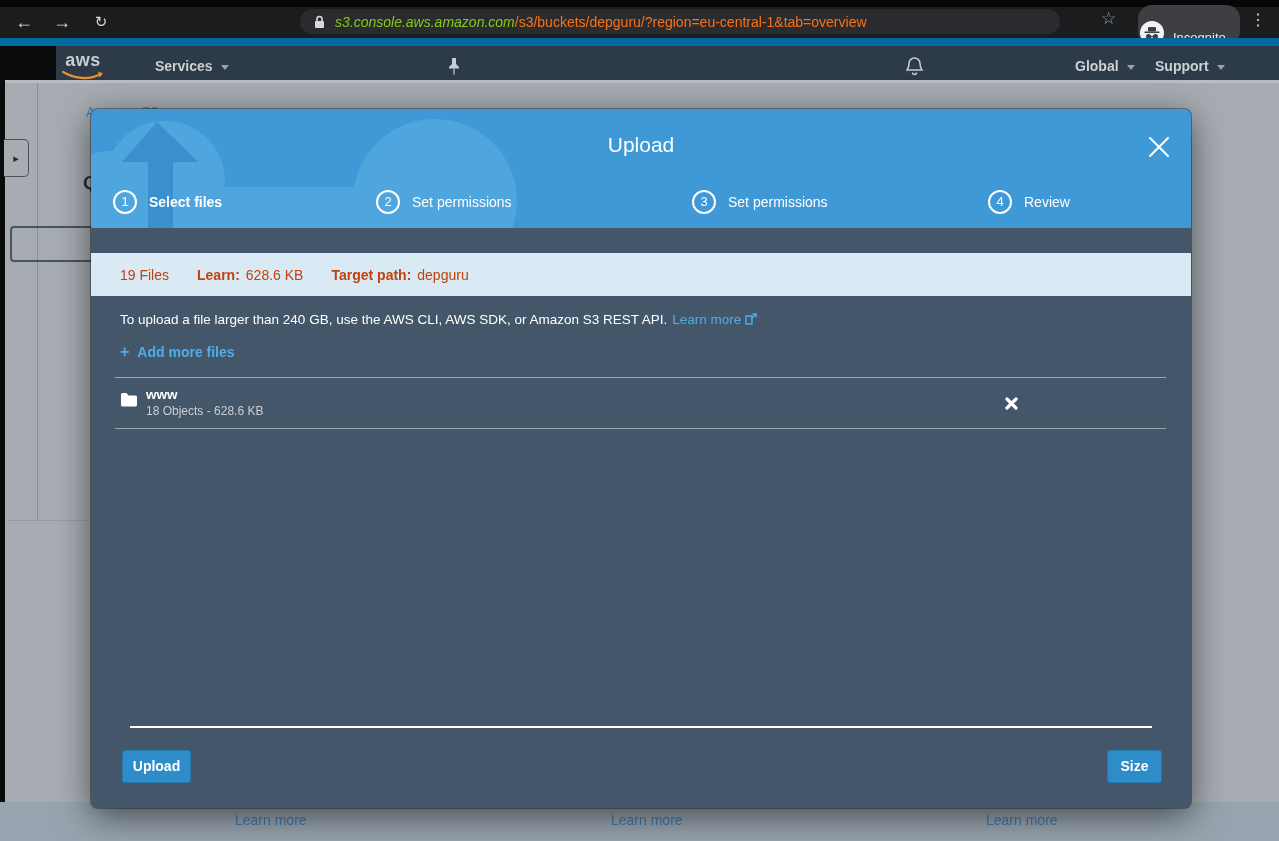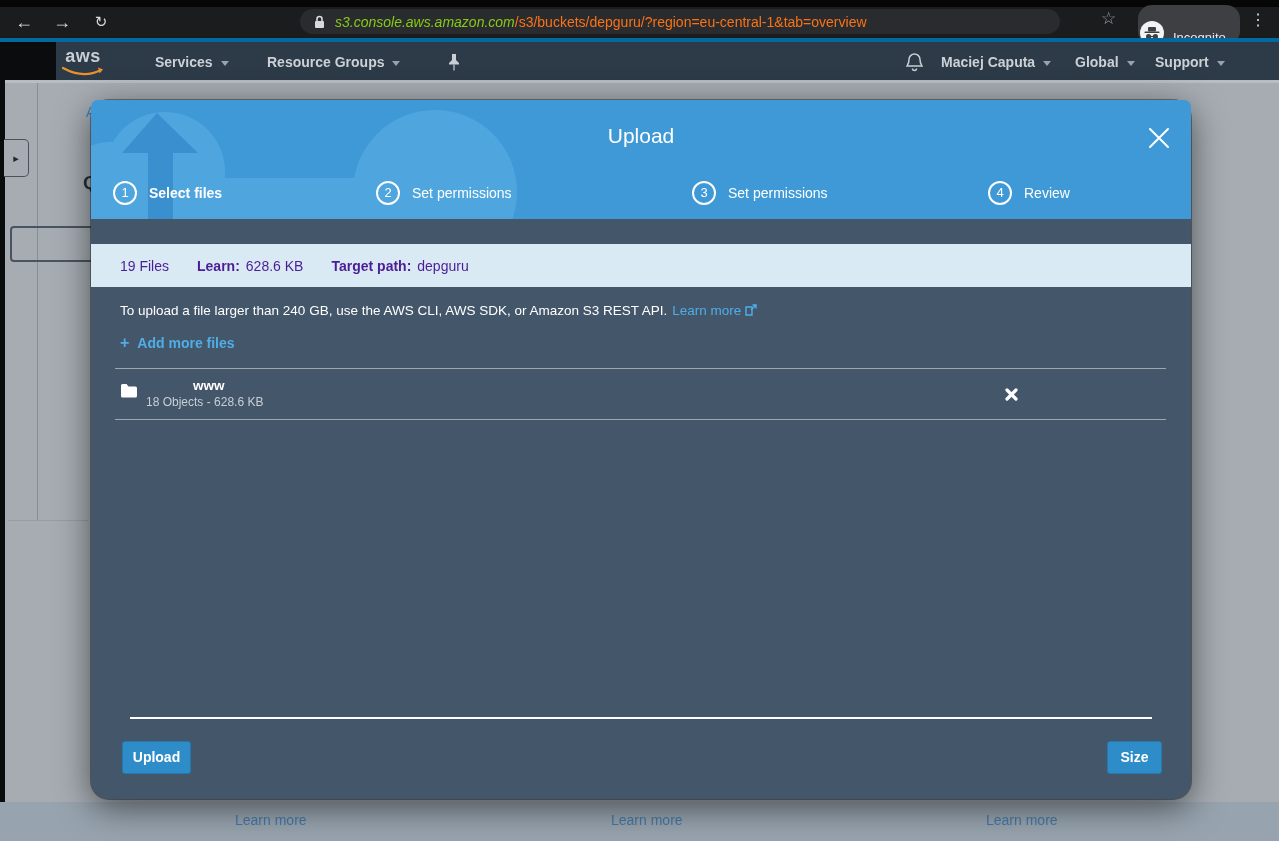--- a/index.html
+++ b/index.html
@@ -23,21 +23,21 @@
   .url{font-size:14px;white-space:nowrap;overflow:hidden;}
   .url .domain{color:#84cc16;font-style:italic;}
   .url .path{color:#f97316;}
   .star{left:1101px;top:8px;color:#9AA0A6;font-size:17px;}
   .incog{left:1138px;top:5px;height:40px;border-radius:14px;background:#3E3F43;display:flex;align-items:flex-end;padding:0 14px 0 2px;}
   .incog-circle{width:24px;height:24px;border-radius:50%;background:#F1F3F4;display:flex;align-items:center;justify-content:center;margin-right:9px;}
   .incog-label{color:#E8EAED;font-size:13px;font-weight:500;}
   .dots{left:1250px;top:8px;color:#D7D9DB;font-size:16px;line-height:24px;}
 
   
-  .awsnav{left:0;top:38px;width:1279px;height:42px;background:var(--nav-bg);border-top:4px solid #0369a1;}
+  .awsnav{left:0;top:38px;width:1279px;height:42px;background:var(--nav-bg);border-top:8px solid #0369a1;}
   .awsnav-blackblock{left:0;top:0;width:56px;height:40px;background:#0B0C0D;}
   .aws-logo{left:60px;top:5px;width:46px;text-align:center;color:#C8CED3;font-size:18px;font-weight:700;letter-spacing:.5px;line-height:18px;}
   .aws-swoosh{left:60px;top:24px;}
   .navitem{top:0;height:40px;line-height:40px;color:#CBD1D6;font-size:14px;font-weight:600;white-space:nowrap;}
   .chev{display:inline-block;width:0;height:0;border-left:4px solid transparent;border-right:4px solid transparent;border-top:5px solid #99A3AB;margin-left:8px;vertical-align:middle;}
   .nav-icon{top:11px;}
 
   
   .page{left:0;top:80px;width:1279px;height:761px;background:var(--page-bg);}
   .page-topline{left:0;top:80px;width:1279px;height:3px;background:#B8BDC2;}
@@ -45,47 +45,47 @@
   .vline{left:37px;top:83px;width:1px;height:437px;background:#6E777F;opacity:.55;}
   .flap{left:4px;top:139px;width:25px;height:38px;background:var(--page-bg);border:1px solid #49525B;border-left:none;border-radius:0 5px 5px 0;color:#20262c;font-size:11px;line-height:36px;text-align:center;}
   .bg-breadcrumb{left:86px;top:104px;color:#3E7FB8;font-size:14px;white-space:nowrap;}
   .bg-q{left:83px;top:172px;color:#242F39;font-size:19px;font-weight:700;}
   .bg-search{left:10px;top:226px;width:84px;height:36px;border:2px solid #4A545E;border-radius:4px;}
   .bg-hline{left:8px;top:520px;width:80px;height:1px;background:#8B9198;opacity:.6;}
   .page-footer{left:0;top:802px;width:1279px;height:39px;background:var(--footer-bg);}
   .footer-link{top:10px;color:var(--footer-link);font-size:14px;}
 
   
-  .modal{left:91px;top:100px;width:1100px;height:699px;border-radius:18px;background:var(--modal-body);
+  .modal{left:91px;top:109px;width:1100px;height:699px;border-radius:7px;background:var(--modal-body);
          box-shadow:0 8px 34px rgba(0,0,0,.55), 0 0 0 1px rgba(18,24,30,.4);}
   .modal-header{left:0;top:0;width:1100px;height:119px;border-radius:7px 7px 0 0;background:var(--header-blue);overflow:hidden;}
   .modal-title{left:0;top:24px;width:100%;text-align:center;color:#fff;font-size:21px;}
   .modal-close{right:20px;top:26px;width:24px;height:24px;cursor:pointer;}
   .steps{left:0;top:81px;width:1100px;height:30px;}
   .step{top:0;display:flex;align-items:center;}
   .step-circle{width:24px;height:24px;border:2px solid #fff;border-radius:50%;color:#fff;font-size:13px;line-height:20px;text-align:center;flex:0 0 24px;}
   .step-label{color:#fff;font-size:14px;margin-left:12px;white-space:nowrap;}
   .step.active .step-label{font-weight:700;}
   .step1{left:22px;} .step2{left:285px;} .step3{left:601px;} .step4{left:897px;}
 
-  .info-bar{left:0;top:144px;width:1100px;height:43px;background:var(--info-bar-bg);display:flex;align-items:center;padding-left:29px;font-size:14px;color:#4c1d95;}
+  .info-bar{left:0;top:144px;width:1100px;height:43px;background:var(--info-bar-bg);display:flex;align-items:center;padding-left:29px;font-size:14px;color:#c2410c;}
   .info-bar .seg{margin-right:28px;white-space:nowrap;}
   .info-bar .lbl{font-weight:700;margin-right:6px;}
 
   .notice{left:29px;top:203px;font-size:13.5px;color:#FFFFFF;white-space:nowrap;}
   .notice a{color:var(--link-blue);text-decoration:none;margin-left:5px;}
   .ext-icon{display:inline-block;vertical-align:-1px;margin-left:4px;}
   .add-files{left:29px;top:234px;color:var(--link-blue);font-size:14px;font-weight:700;cursor:pointer;white-space:nowrap;text-align:right;}
   .add-files .plus{font-size:16px;margin-right:8px;font-weight:700;}
 
   .divider{left:24px;width:1051px;height:1px;background:rgba(255,255,255,.48);}
   .div1{top:268px;} .div2{top:319px;}
   .file-row{left:0;top:269px;width:1100px;height:50px;}
   .folder-icon{left:29px;top:14px;}
-  .file-name{left:55px;top:9px;color:#fff;font-size:13.5px;font-weight:700;margin-left:47px;}
+  .file-name{left:55px;top:9px;color:#fff;font-size:13.5px;font-weight:700;}
   .file-meta{left:55px;top:26px;color:#C9CFD6;font-size:12px;}
   .remove-x{left:913px;top:18px;width:15px;height:15px;cursor:pointer;}
 
   .footer-divider{left:39px;top:617px;width:1022px;height:2px;background:#FFFFFF;}
   .btn{top:641px;height:33px;background:var(--button-blue);border:1px solid #2679AE;border-radius:3px;color:#fff;font-size:14px;font-weight:700;text-align:center;line-height:31px;cursor:pointer;font-family:"Liberation Sans",sans-serif;}
   .btn-upload{left:31px;width:69px;}
   .btn-next{left:1016px;width:55px;}
 </style>
 </head>
 <body>
@@ -121,30 +121,28 @@
 </div>
 
 <div class="abs awsnav">
   <div class="abs awsnav-blackblock"></div>
   <div class="abs aws-logo">aws</div>
   <svg class="abs aws-swoosh" width="46" height="12" viewBox="0 0 46 12">
       <path d="M3,2 Q23,13 41,4" fill="none" stroke="#E8912D" stroke-width="2.2" stroke-linecap="round"></path>
       <path d="M38,1.5 L43,3.5 L39.5,7.5 Z" fill="#E8912D"></path>
     </svg>
   <div class="abs navitem" style="left:155px"><span>Services</span><span class="chev"></span></div>
-  <div class="abs navitem" style="left:267px"><span>Resource Groups</span><span class="chev"></span></div>
   <svg class="abs nav-icon" style="left:447px" width="14" height="18" viewBox="0 0 14 18">
       <path d="M5 1 h4 v6 l3 3 v1.5 H2 V10 l3-3 Z" fill="#C8CED3"></path>
       <rect x="6.4" y="11.5" width="1.2" height="6" fill="#C8CED3"></rect>
     </svg>
   <svg class="abs nav-icon" style="left:905px;top:10px" width="19" height="20" viewBox="0 0 19 20">
       <path d="M9.5 2 a5.5 5.5 0 0 1 5.5 5.5 c0 4 1.5 5.5 2 6.5 H2 c0.5-1 2-2.5 2-6.5 A5.5 5.5 0 0 1 9.5 2 Z" fill="none" stroke="#C8CED3" stroke-width="1.5"></path>
       <path d="M7.5 16.5 a2 2 0 0 0 4 0" fill="none" stroke="#C8CED3" stroke-width="1.5"></path>
     </svg>
-  <div class="abs navitem" style="left:941px"><span>Maciej Caputa</span><span class="chev"></span></div>
   <div class="abs navitem" style="left:1075px"><span>Global</span><span class="chev"></span></div>
   <div class="abs navitem" style="left:1155px"><span>Support</span><span class="chev"></span></div>
 </div>
 
 <div class="abs page"></div>
 <div class="abs page-topline"></div>
 <div class="abs edge-strip"></div>
 <div class="abs vline"></div>
 <div class="abs flap"><span>▸</span></div>
 <div class="abs bg-breadcrumb">Amazon S3</div>

